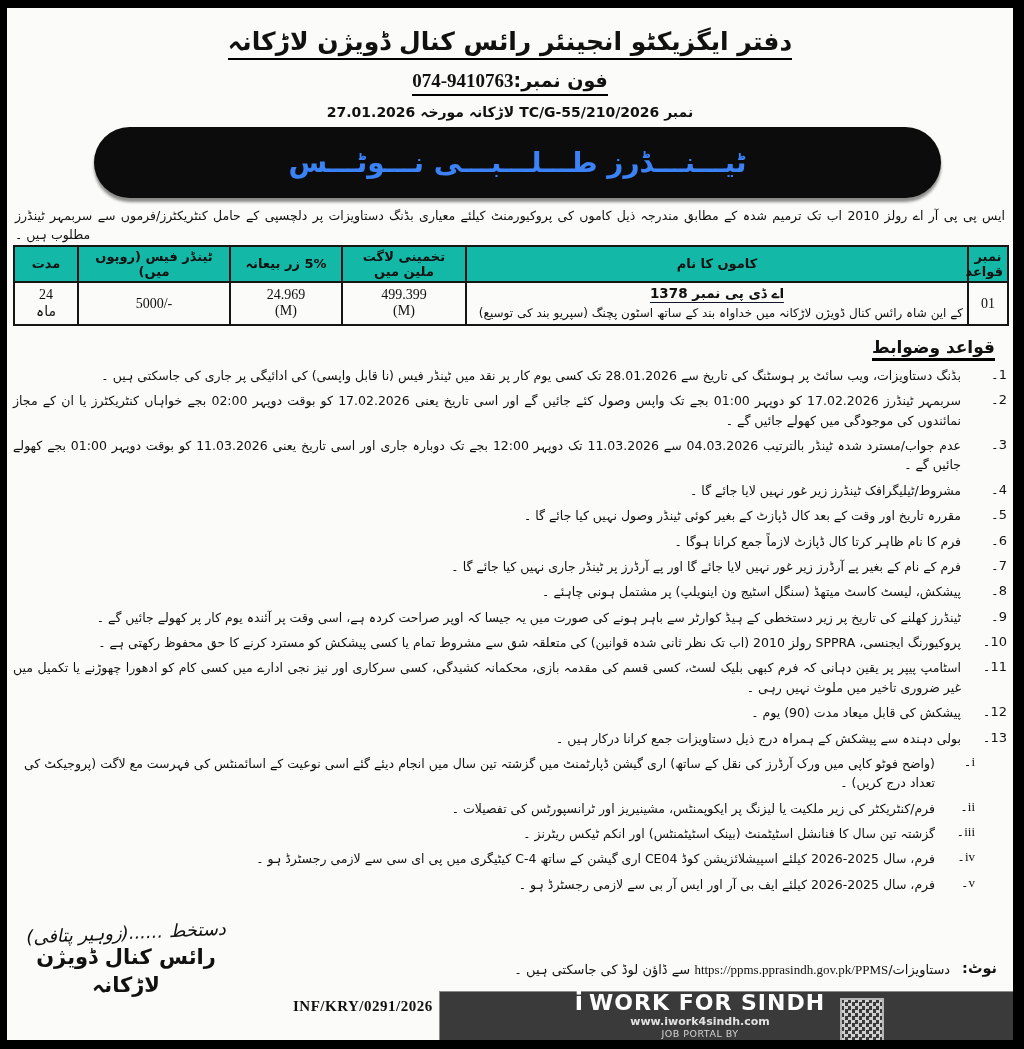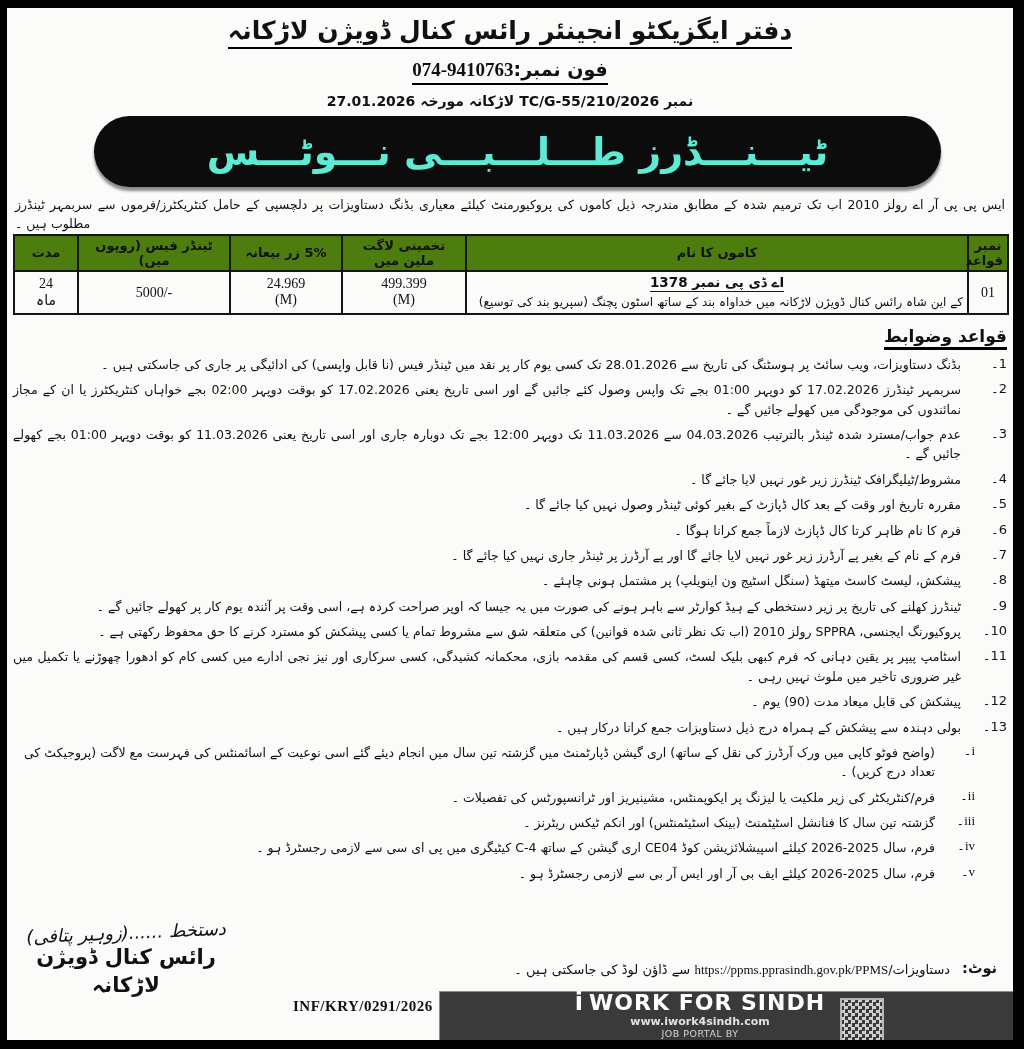--- a/index.html
+++ b/index.html
@@ -1,38 +1,38 @@
 <!DOCTYPE html>
 <html><head>
 <meta charset="utf-8">
 <style>
   html,body{margin:0;padding:0;background:#e8e8e8;}
   .page{position:relative;width:1024px;height:1049px;box-sizing:border-box;background:#fbfbf9;
         border-style:solid;border-color:#000;border-width:8px 11px 9px 7px;overflow:hidden;
         font-family:"DejaVu Sans",sans-serif;color:#111;}
-  .content{padding:4px 6px 0 6px;}
+  .content{padding:15px 6px 0 6px;}
   .ctr{text-align:center;}
   .u{border-bottom:2px solid #000;padding-bottom:2px;display:inline-block;}
   .office-title{font-size:25px;font-weight:bold;margin-top:4px;}
   .phone-line{font-size:19px;font-weight:bold;margin-top:9px;}
   .ref-line{font-size:14px;font-weight:bold;margin-top:8px;text-align:center;}
   .banner{margin:7px 0 9px 81px;width:847px;height:71px;border-radius:36px;background:#0c0c0c;
           display:flex;align-items:center;justify-content:center;box-shadow:0 4px 3px rgba(0,0,0,.45);}
-  .banner span{color:#5eead4;font-size:38px;font-weight:bold;white-space:nowrap;}
+  .banner span{color:#3b82f6;font-size:28px;font-weight:bold;white-space:nowrap;}
   .intro{font-size:12.5px;margin:4px 2px 0 2px;text-align:justify;text-align-last:left;line-height:1.5;}
   .works-heading{font-size:17px;font-weight:bold;text-align:center;margin:7px 0 4px 0;}
   table.works{width:100%;border-collapse:collapse;table-layout:fixed;}
   table.works th,table.works td{border:2px solid #161616;padding:2px 4px;vertical-align:middle;}
-  table.works th{background:#4d7c0f;font-size:13px;font-weight:bold;height:24px;}
+  table.works th{background:#14b8a6;font-size:13px;font-weight:bold;height:24px;}
   td.cell-num{text-align:center;font-size:14px;}
   .lat{font-family:"Liberation Serif",serif;direction:ltr;unicode-bidi:isolate;}
   .work-title{font-weight:bold;font-size:13.5px;text-align:center;}
   .work-title span{border-bottom:1px solid #0f172a;padding-bottom:1px;}
   .work-desc{font-size:12px;margin-top:4px;line-height:1.45;}
-  .rules-heading{margin:11px 0 3px 0;}
+  .rules-heading{margin:11px 12px 3px 0;}
   .rules-heading span{font-size:17px;font-weight:bold;border-bottom:3px solid #000;padding-bottom:1px;display:inline-block;}
   .rules{margin-top:5px;}
   .rule{display:flex;margin-bottom:6px;}
   .rule .num{flex:none;width:46px;font-size:13px;padding-top:1px;}
   .rule .rtext{flex:1;font-size:12.5px;line-height:1.55;text-align:justify;text-align-last:right;}
   .subrule{display:flex;margin:0 32px 6px 0;}
   .subrule .num{flex:none;width:40px;font-size:13px;font-family:"Liberation Serif",serif;}
   .subrule .rtext{flex:1;font-size:12.5px;line-height:1.55;}
   .note{position:absolute;right:16px;top:952px;width:594px;display:flex;direction:rtl;}
   .note .note-label{flex:none;font-size:14.5px;font-weight:bold;margin-left:12px;}

